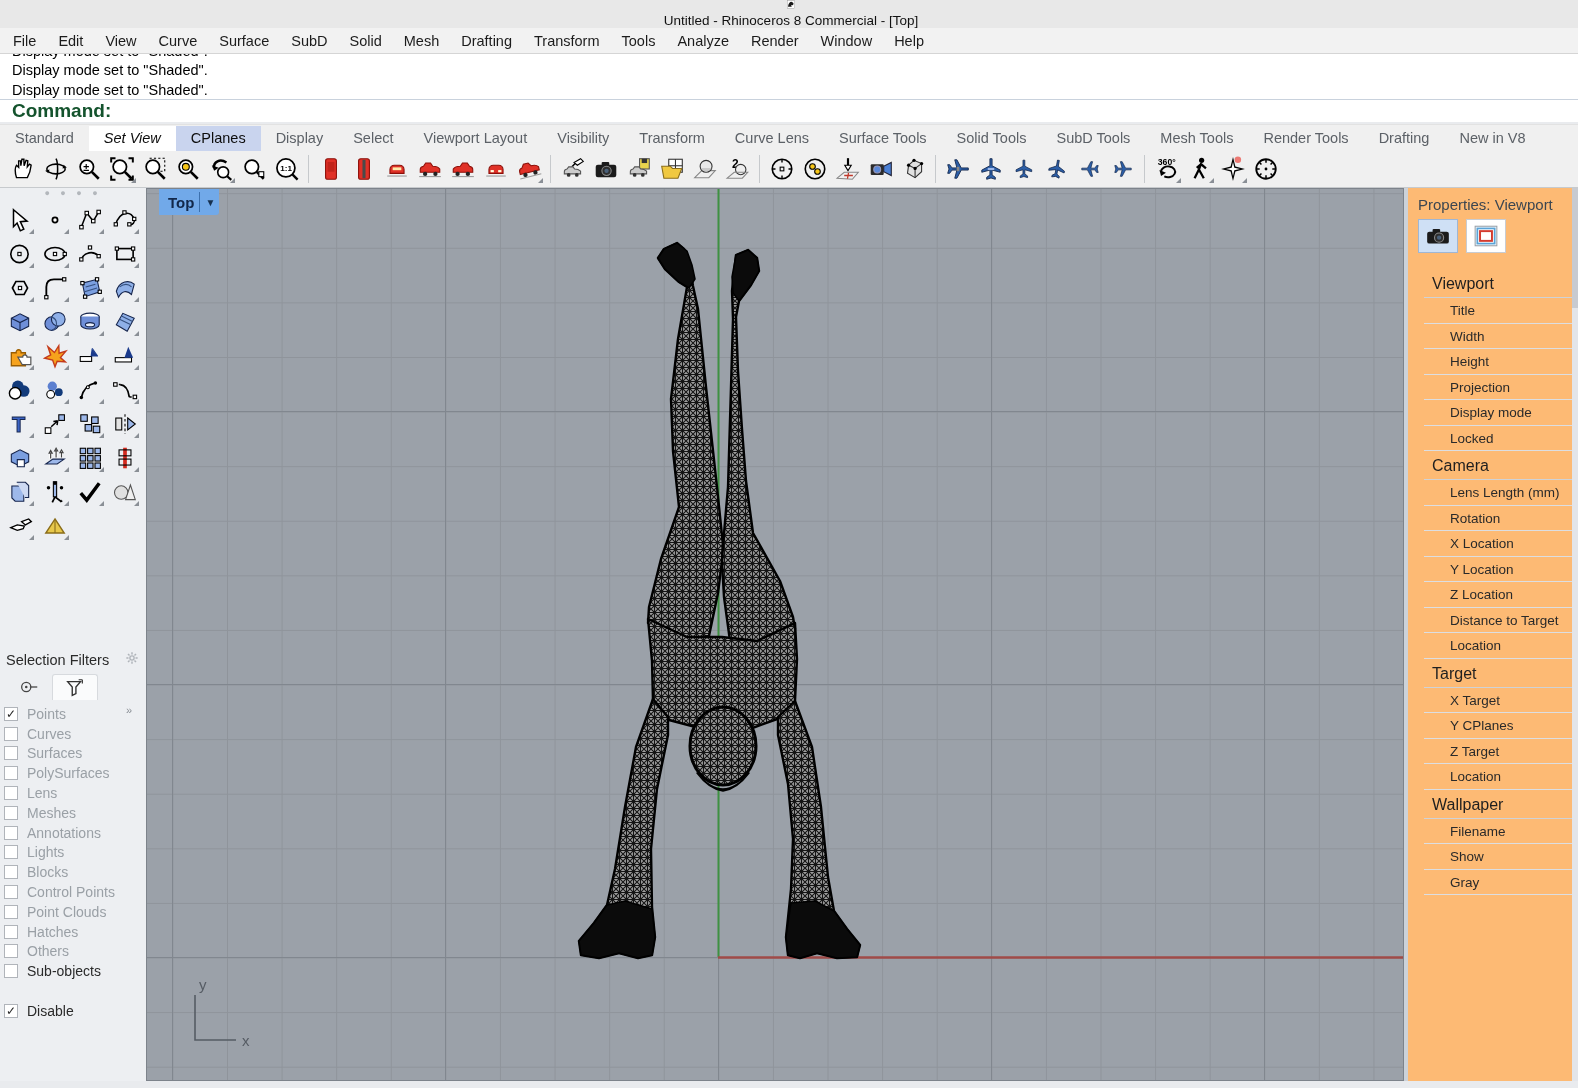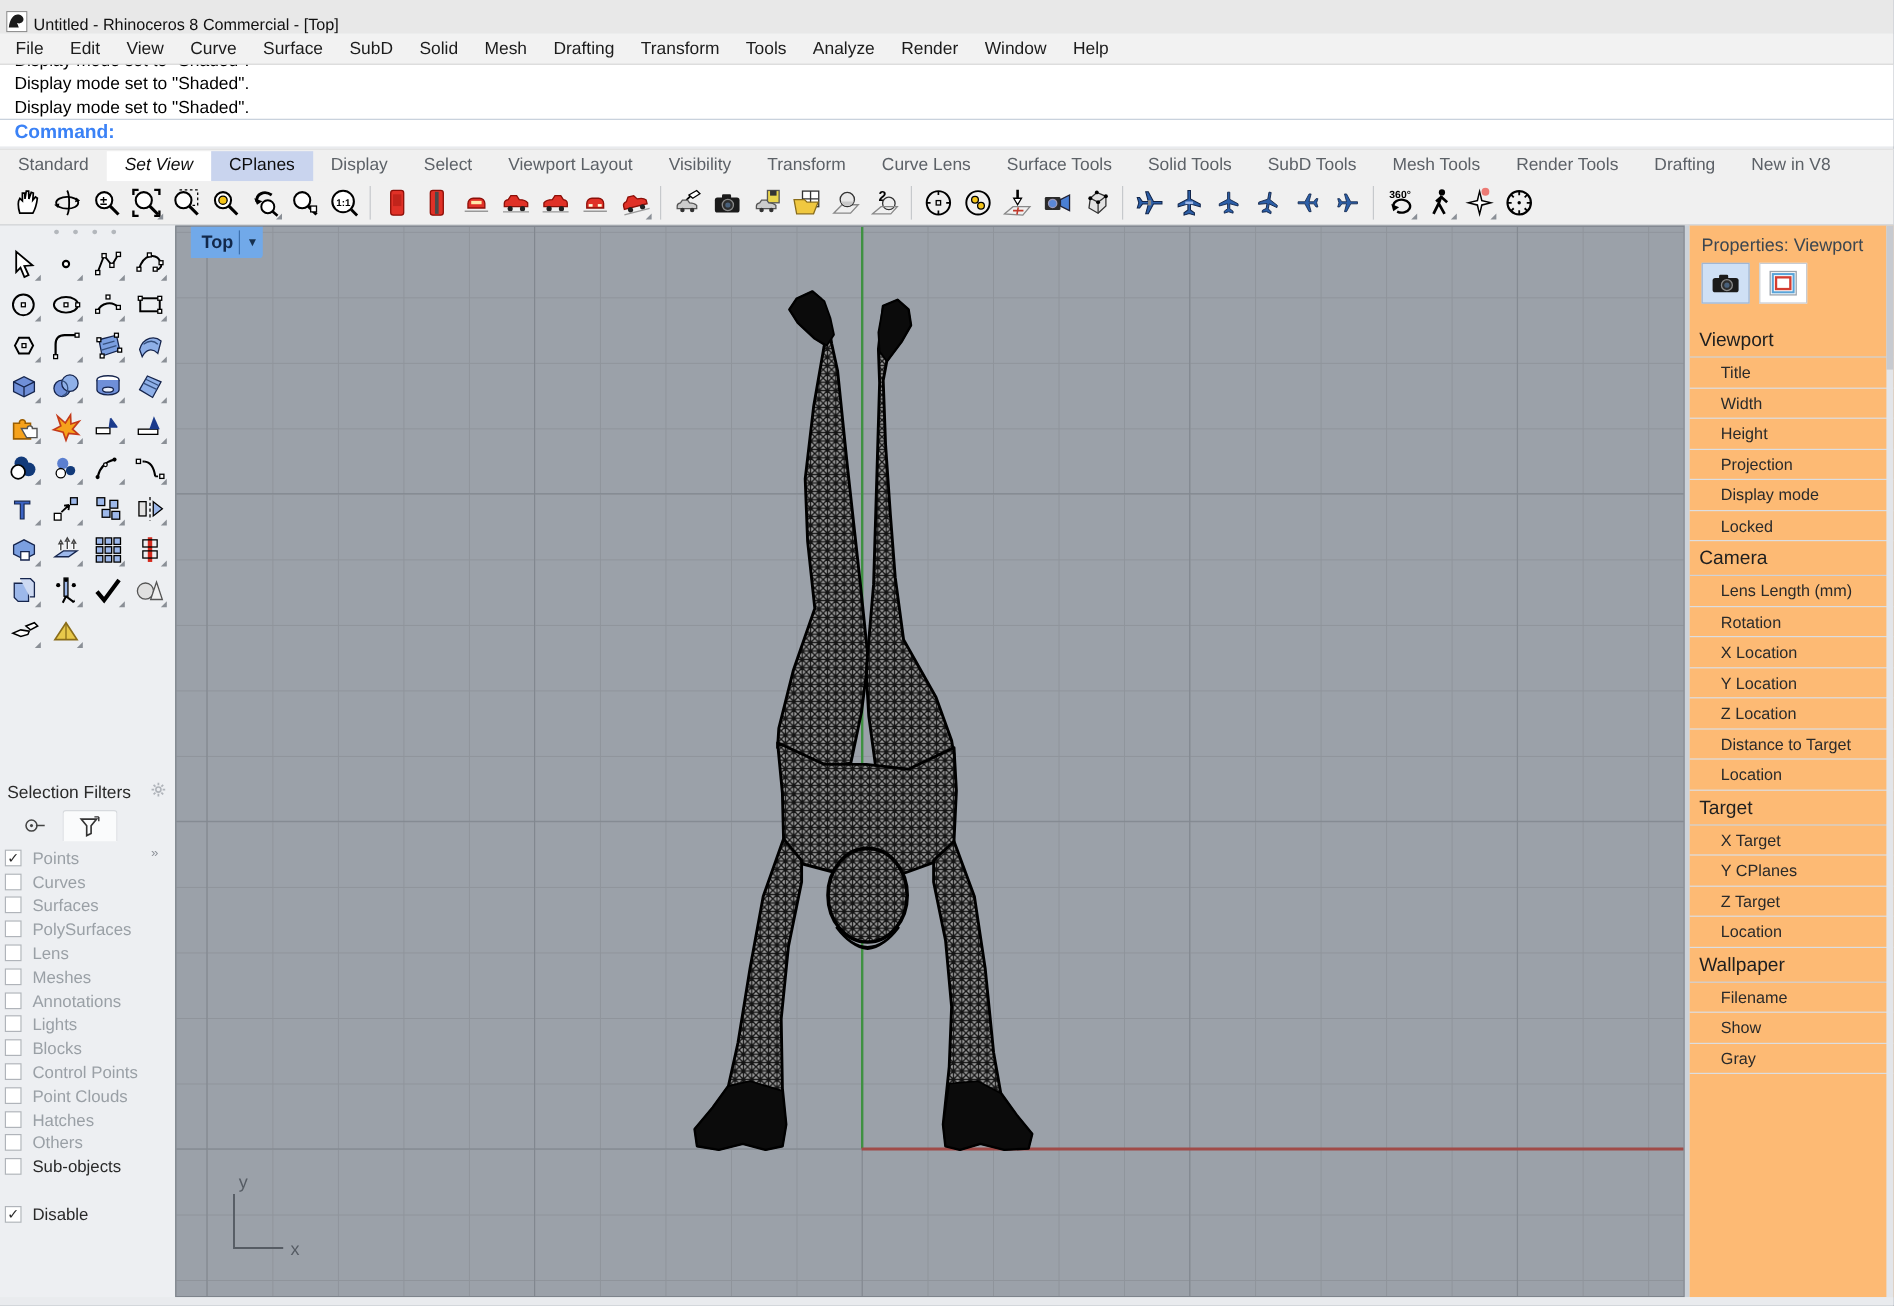--- a/index.html
+++ b/index.html
@@ -4,37 +4,37 @@
 <style>
   * { margin:0; padding:0; box-sizing:border-box; }
   html,body { width:1578px; height:1088px; overflow:hidden; }
   body { font-family:"Liberation Sans", sans-serif; background:#e9ebee; position:relative; }
   svg text { font-family:"Liberation Sans", sans-serif; }
 
   .app { position:absolute; inset:0; }
 
   
   .titlebar { position:absolute; left:0; top:0; width:100%; height:28px; background:#e8e8e8;
-    display:flex; align-items:flex-end; padding-left:4px; gap:4px; }
+    display:flex; align-items:center; padding-left:4px; gap:4px;flex-direction:column; }
   .titlebar .title { font-size:13.5px; color:#111; }
   .logo { width:20px; height:20px; }
 
   
   .menubar { position:absolute; left:0; top:28px; width:100%; height:25px; background:#f2f2f2;
     display:flex; align-items:center; padding-left:2px; }
   .menubar .mi { font-size:14.5px; color:#1c1c1c; padding:2px 11px; cursor:default; }
 
   
   .cmdhist { position:absolute; left:0; top:53px; width:100%; height:46px; background:#fff;
     border-top:1px solid #d5d5d5; overflow:hidden; padding-left:12px; }
   .cmdhist .clipline { height:7px; overflow:hidden; }
   .cmdhist .clipline span { display:block; margin-top:-11px; font-size:14.5px; color:#000; }
   .cmdhist .line { font-size:14.5px; color:#000; height:19.5px; line-height:19.5px; }
   .cmdline { position:absolute; left:0; top:99px; width:100%; height:23px; background:#fff;
-    border-top:1px solid #c9d2dd; font-size:16px; font-weight:bold; color:#3b82f6;
+    border-top:1px solid #c9d2dd; font-size:19px; font-weight:bold; color:#14532d;
     padding-left:12px; display:flex; align-items:center; }
 
   
   .tabbar { position:absolute; left:0; top:124px; width:100%; height:27px; background:#f0f0f0;
     display:flex; align-items:flex-end; border-top:1px solid #e2e2e2; }
   .tab { font-size:14.5px; color:#5c6167; padding:4px 15px 5px; cursor:default; }
   .tab.active { background:#ffffff; color:#0d0d0d;font-style:italic; }
   .tab.highlighted { background:#c9d4ee; color:#0d0d0d; }
 
   
@@ -96,21 +96,21 @@
   .vgap { position:absolute; left:1404px; top:0; width:4px; height:893px; background:#ccd2d9; }
 
   
   .props { position:absolute; left:1408px; top:0; width:170px; height:893px; background:#fdba74; }
   .props-head { font-size:15px; color:#3c4650; padding:8px 0 6px 10px; }
   .props-icons { display:flex; gap:8px; padding-left:10px; }
   .pbtn { width:40px; height:34px; display:flex; align-items:center; justify-content:center;
     background:#fff; border:1px solid #c8ccd2; }
   .pbtn.selected { background:#cfe0f5; border-color:#9fb6d4; }
   .pbtn svg { width:30px; height:26px; }
-  .psections { margin-top:16px; }
+  .psections { margin-top:16px;margin-left:16px; }
   .psec-title { font-size:16px; color:#1f1f1f; padding:6px 0 4px 8px; border-bottom:1px solid #cfd2d6; }
   .prow { font-size:13.5px; color:#2a2a2a; padding-left:26px; height:25.5px; line-height:25px;
     border-bottom:1px solid #dcdee1; white-space:nowrap; }
   .pscroll { position:absolute; right:0; top:0; width:6px; height:893px; background:#e3e5e9; }
   .pscroll .thumb { position:absolute; top:0; left:0; width:6px; height:120px; background:#c7cad0; }
 
   .bottomstrip { position:absolute; left:0; top:1081px; width:100%; height:7px; background:#e9ebee; }
 </style>
 </head>
 <body>

